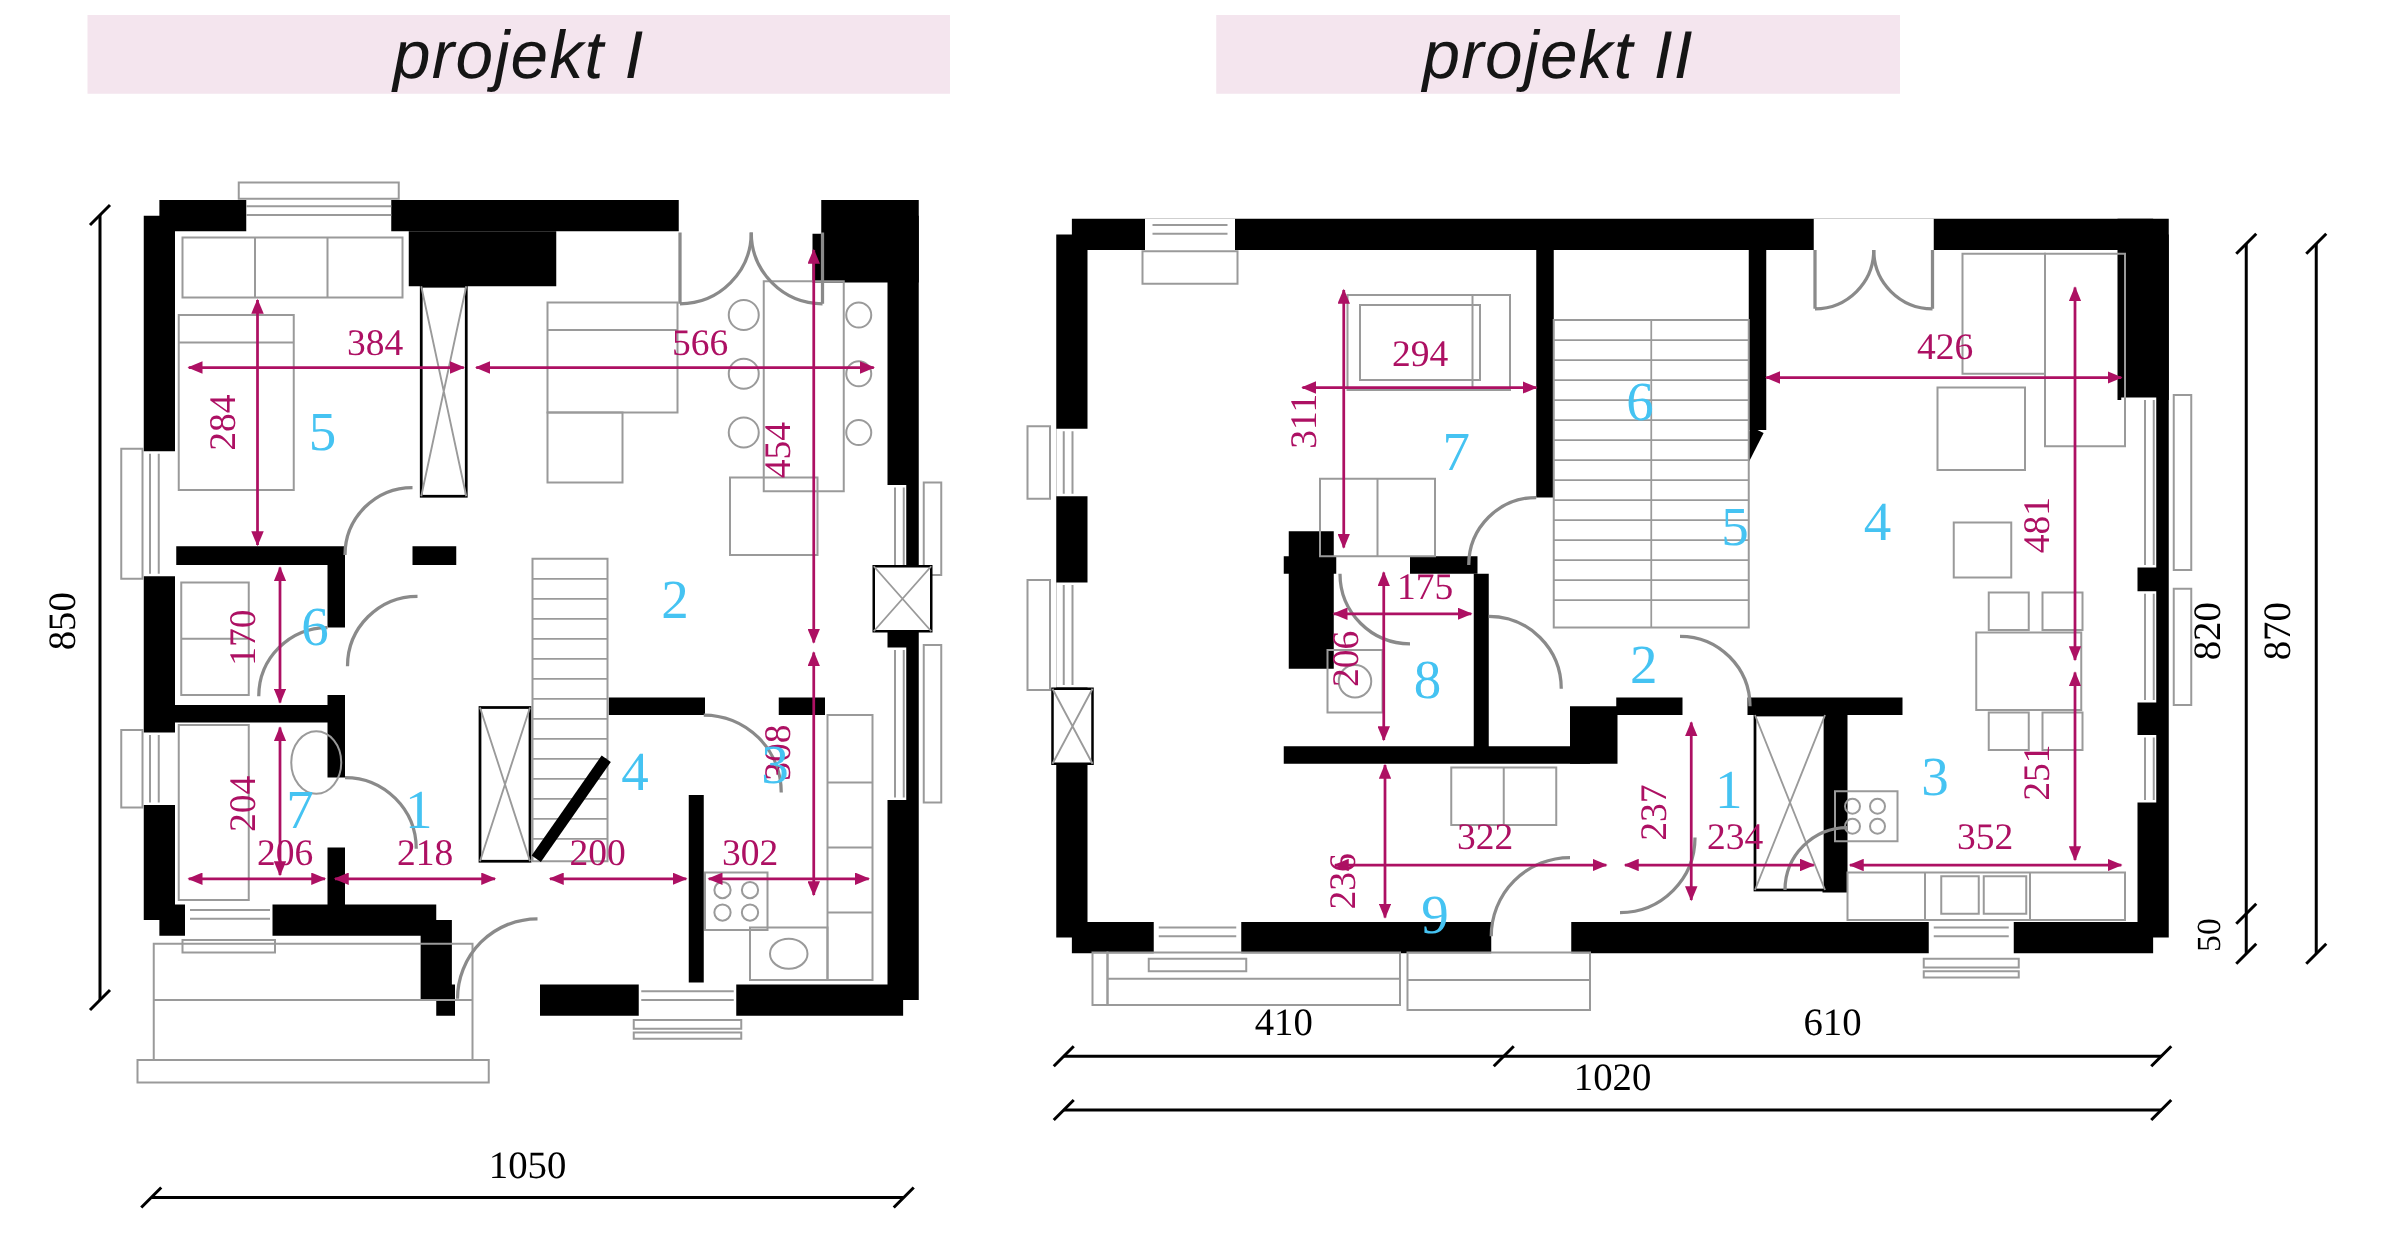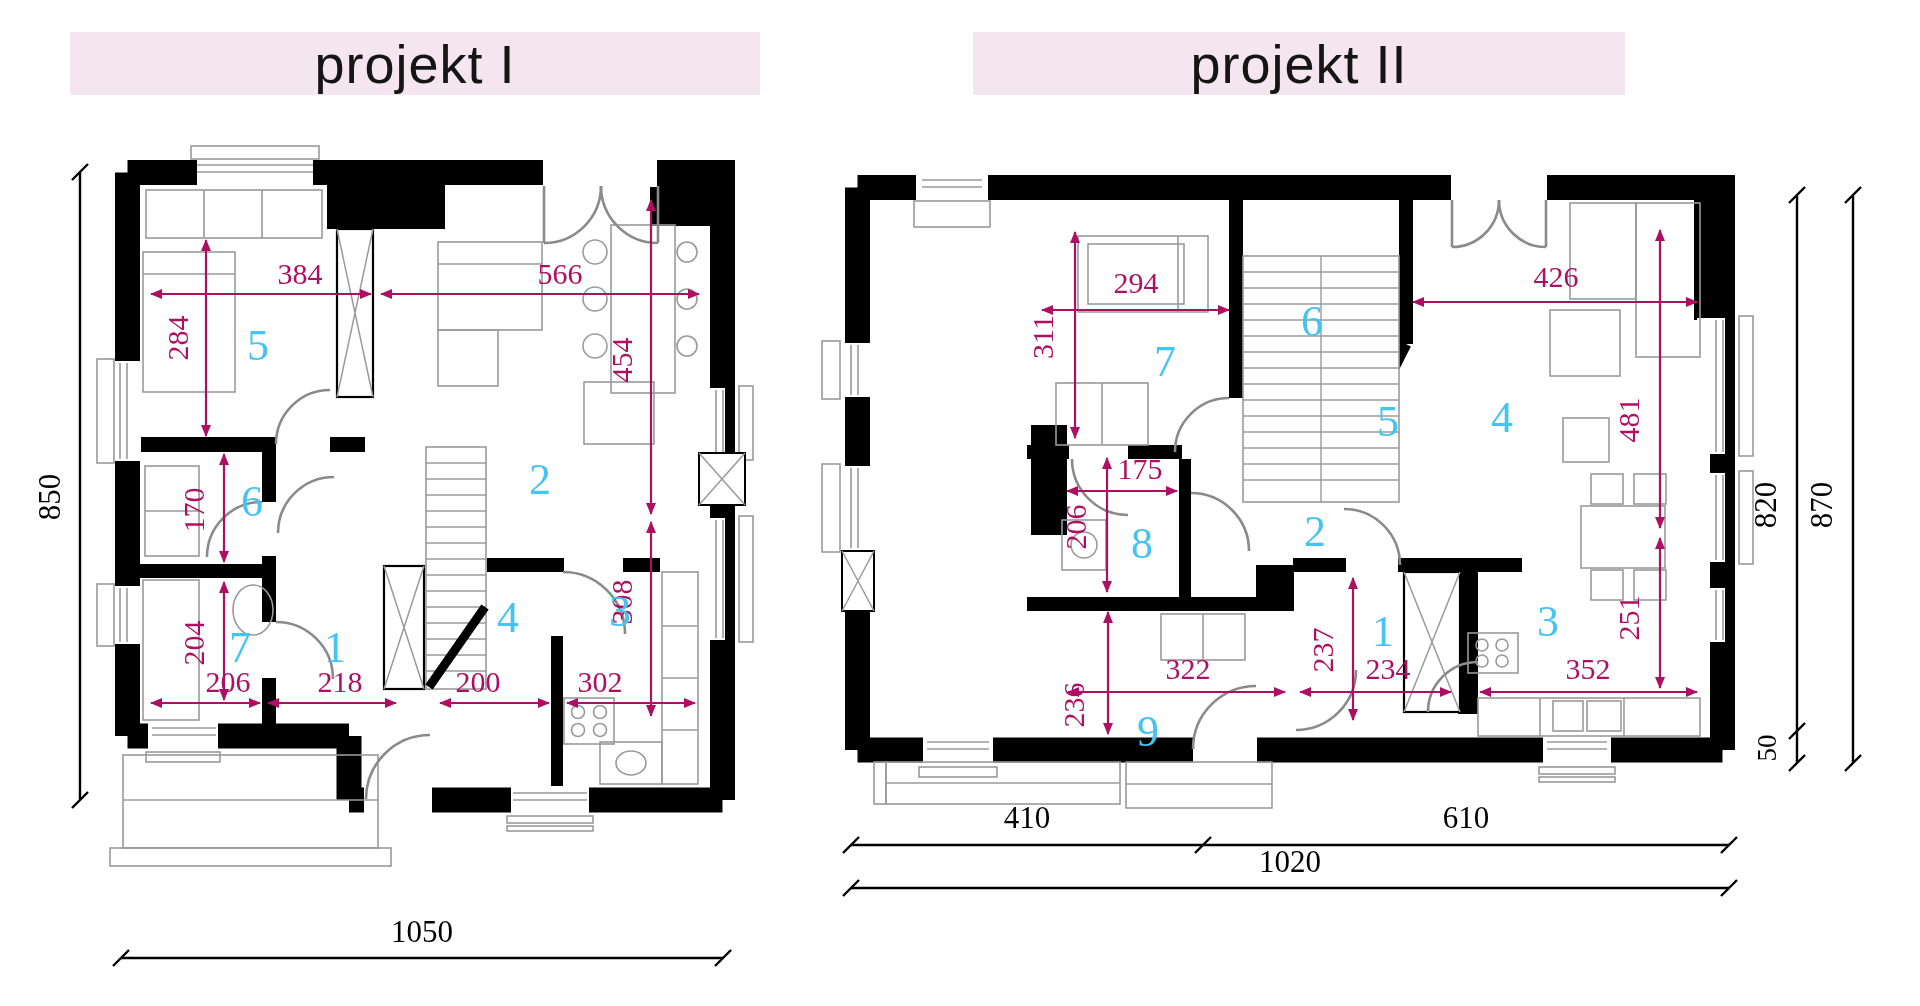--- a/index.html
+++ b/index.html
@@ -1,32 +1,32 @@
 <!DOCTYPE html>
 <html><head>
 <meta charset="utf-8">
 <style>
   html,body{margin:0;padding:0;background:#fff;}
   body{width:1920px;height:1006px;position:relative;font-family:"Liberation Sans",sans-serif;overflow:hidden;}
-  .banner{position:absolute;top:32px;height:63px;background:#f4e5ee;display:flex;align-items:center;justify-content:center;}
+  .banner{position:absolute;top:12px;height:63px;background:#f4e5ee;display:flex;align-items:center;justify-content:center;font-style:italic;}
   .banner span{font-size:54px;color:#151515;letter-spacing:1px;}
   #plansvg{position:absolute;left:0;top:0;}
   .dim{font:30px "Liberation Serif","DejaVu Serif",serif;fill:#ad1063;}
   .room{font:44px "Liberation Serif","DejaVu Serif",serif;fill:#45c3f2;}
   .odim{font:31px "Liberation Serif","DejaVu Serif",serif;fill:#000;}
   .odim50{font:27px "Liberation Serif","DejaVu Serif",serif;fill:#000;}
   text{text-anchor:middle;}
 </style>
 </head>
 <body>
 
 <div class="banner" style="left:70px;width:690px;">
   <span>projekt I</span>
 </div>
-<div class="banner" style="left:973px;width:652px;">
+<div class="banner" style="left:973px;width:547px;">
   <span>projekt II</span>
 </div>
 
 <svg id="plansvg" width="1920" height="1006" viewBox="0 0 1920 1006">
   <defs>
     <marker id="ma" markerWidth="13" markerHeight="10" refX="11" refY="5" orient="auto-start-reverse" markerUnits="userSpaceOnUse">
       <path d="M0,0 L12,5 L0,10 z" fill="#ad1063"></path>
     </marker>
   </defs>
 

